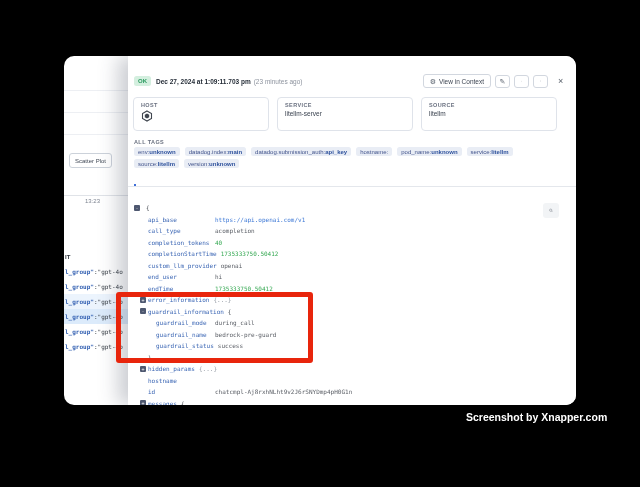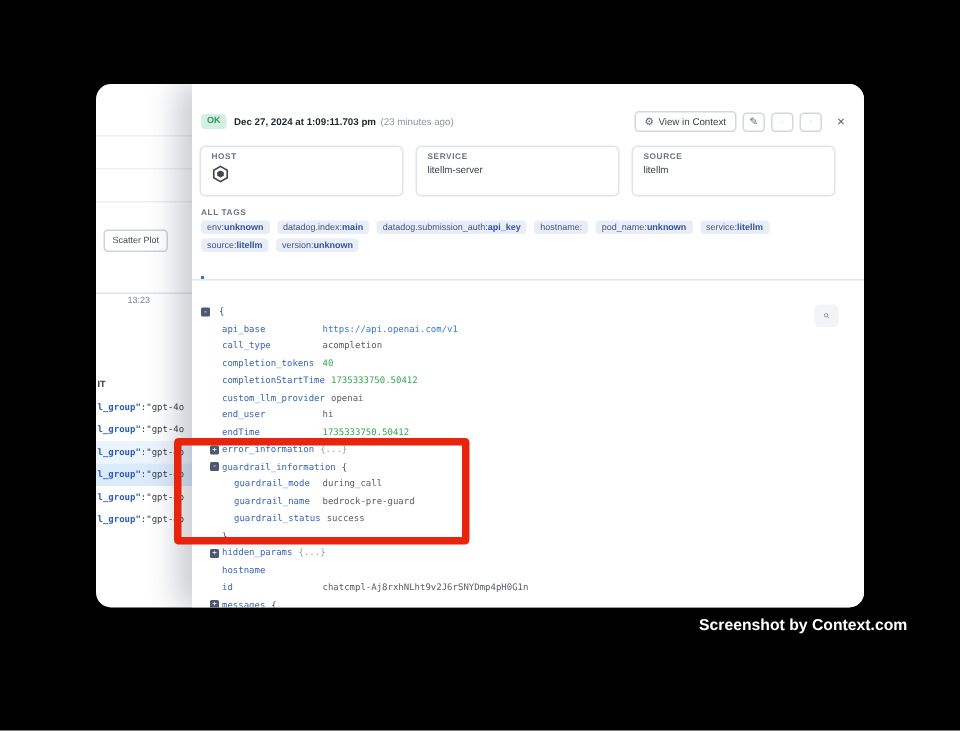--- a/index.html
+++ b/index.html
@@ -317,13 +317,13 @@
       <svg width="9" height="9" viewBox="0 0 9 9">
         <circle cx="3.8" cy="3.8" r="2.6" fill="none" stroke="#6b727d" stroke-width="1"></circle>
         <path d="M5.8 5.8 L8 8" stroke="#6b727d" stroke-width="1"></path>
       </svg>
     </button>
 
   </div>
 </div>
 
 <div class="red-box"></div>
-<div class="watermark">Screenshot by Context.com</div>
+<div class="watermark">Screenshot by Xnapper.com</div>
 
 </body></html>

